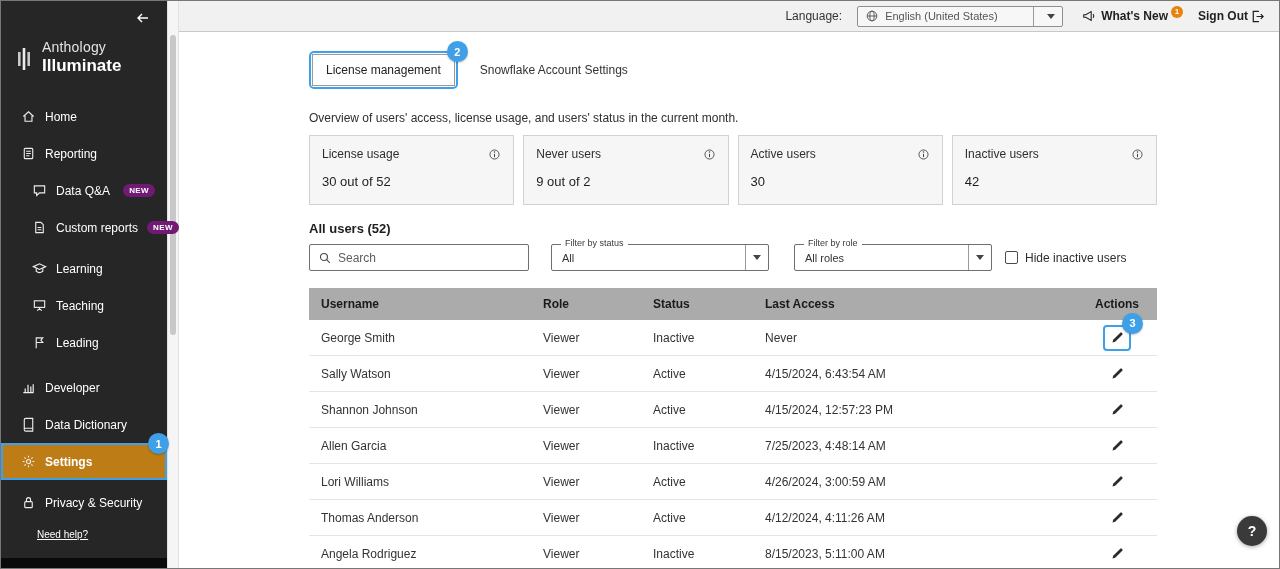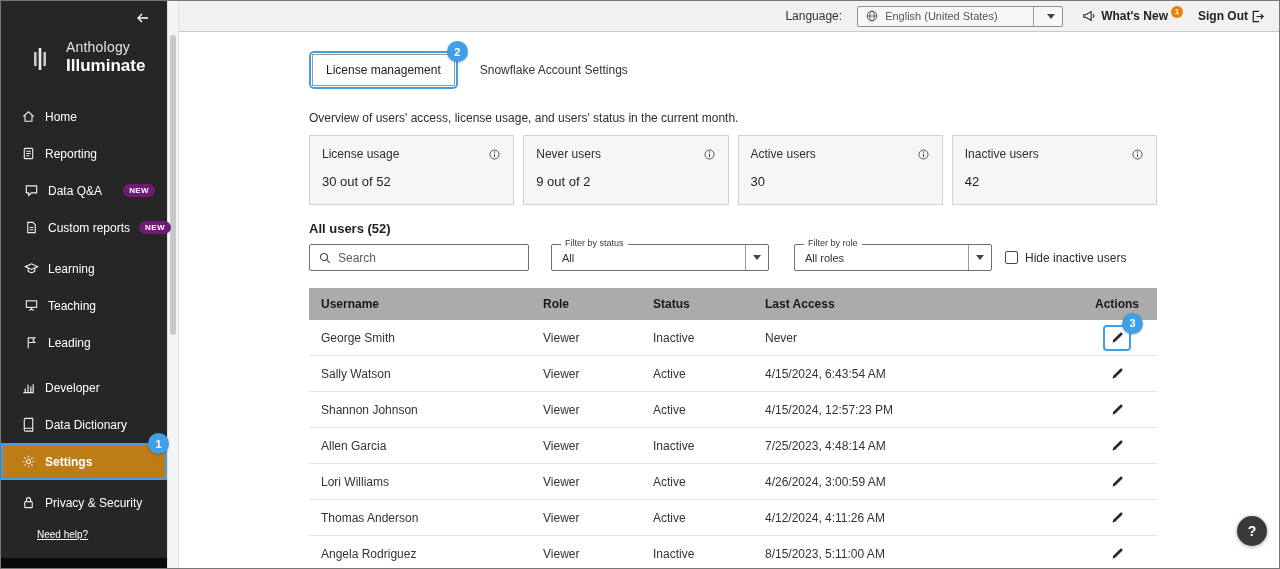--- a/index.html
+++ b/index.html
@@ -9,27 +9,27 @@
   [data-icon] svg{width:100%;height:100%;display:block}
   .icon13{width:13px;height:13px;display:inline-block;flex:0 0 13px}
   .icon14{width:14px;height:14px;display:inline-block;flex:0 0 14px}
   .icon15{width:15px;height:15px;display:inline-block;flex:0 0 15px}
   .icon16{width:16px;height:16px;display:inline-block;flex:0 0 16px}
 
   
   .sidebar{position:absolute;left:0;top:0;width:166px;height:100%;background:var(--sidebar-bg,#262626);color:#fff;z-index:3}
   .back-row{height:34px;display:flex;align-items:center;justify-content:flex-end;padding-right:16px}
   .back-row .icon16{color:#fff;cursor:pointer}
-  .logo{display:flex;align-items:center;gap:19px;padding:4px 0 16px 32px}
+  .logo{display:flex;align-items:center;gap:11px;padding:4px 0 16px 16px}
   .logo-mark{width:14px;height:30px;display:inline-block;margin-top:3px}
   .brand1{font-size:14px;font-weight:300;color:#E3E3E3;letter-spacing:.2px}
   .brand2{font-size:17px;font-weight:bold;color:#fff;margin-top:1px}
   nav{margin-top:6px}
   .nav-item{display:flex;align-items:center;gap:9px;height:37px;padding-left:20px;padding-right:8px;font-size:12px;color:#fff;cursor:pointer;position:relative}
-  .nav-item.indent1{padding-left:23px}
+  .nav-item.indent1{padding-left:31px}
   .nav-icon{width:15px;height:15px;flex:0 0 15px;color:#EDEDED}
   .nav-label{white-space:nowrap}
   .badge-new{margin-left:auto;background:#701a75;color:#fff;font-size:8px;font-weight:bold;letter-spacing:.4px;padding:2px 6px;border-radius:8px;margin-right:4px}
   .nav-item.active{background:var(--settings-gold,#BE7C16);box-shadow:inset 0 0 0 2px var(--accent-blue,#3FA0E8);font-weight:bold}
   .nav-callout{position:absolute;top:-10px;right:-2px}
   .help-link{display:inline-block;margin:8px 0 0 36px;font-size:10px;color:#fff;text-decoration:underline;cursor:pointer}
   .sidebar-footer{position:absolute;left:0;bottom:0;width:100%;height:10px;background:#0A0A0A}
 
   
   .vscroll{position:absolute;left:166px;top:0;width:12px;height:100%;background:#F5F5F5;border-left:1px solid #E1E1E1;border-right:1px solid #E1E1E1;z-index:2}

